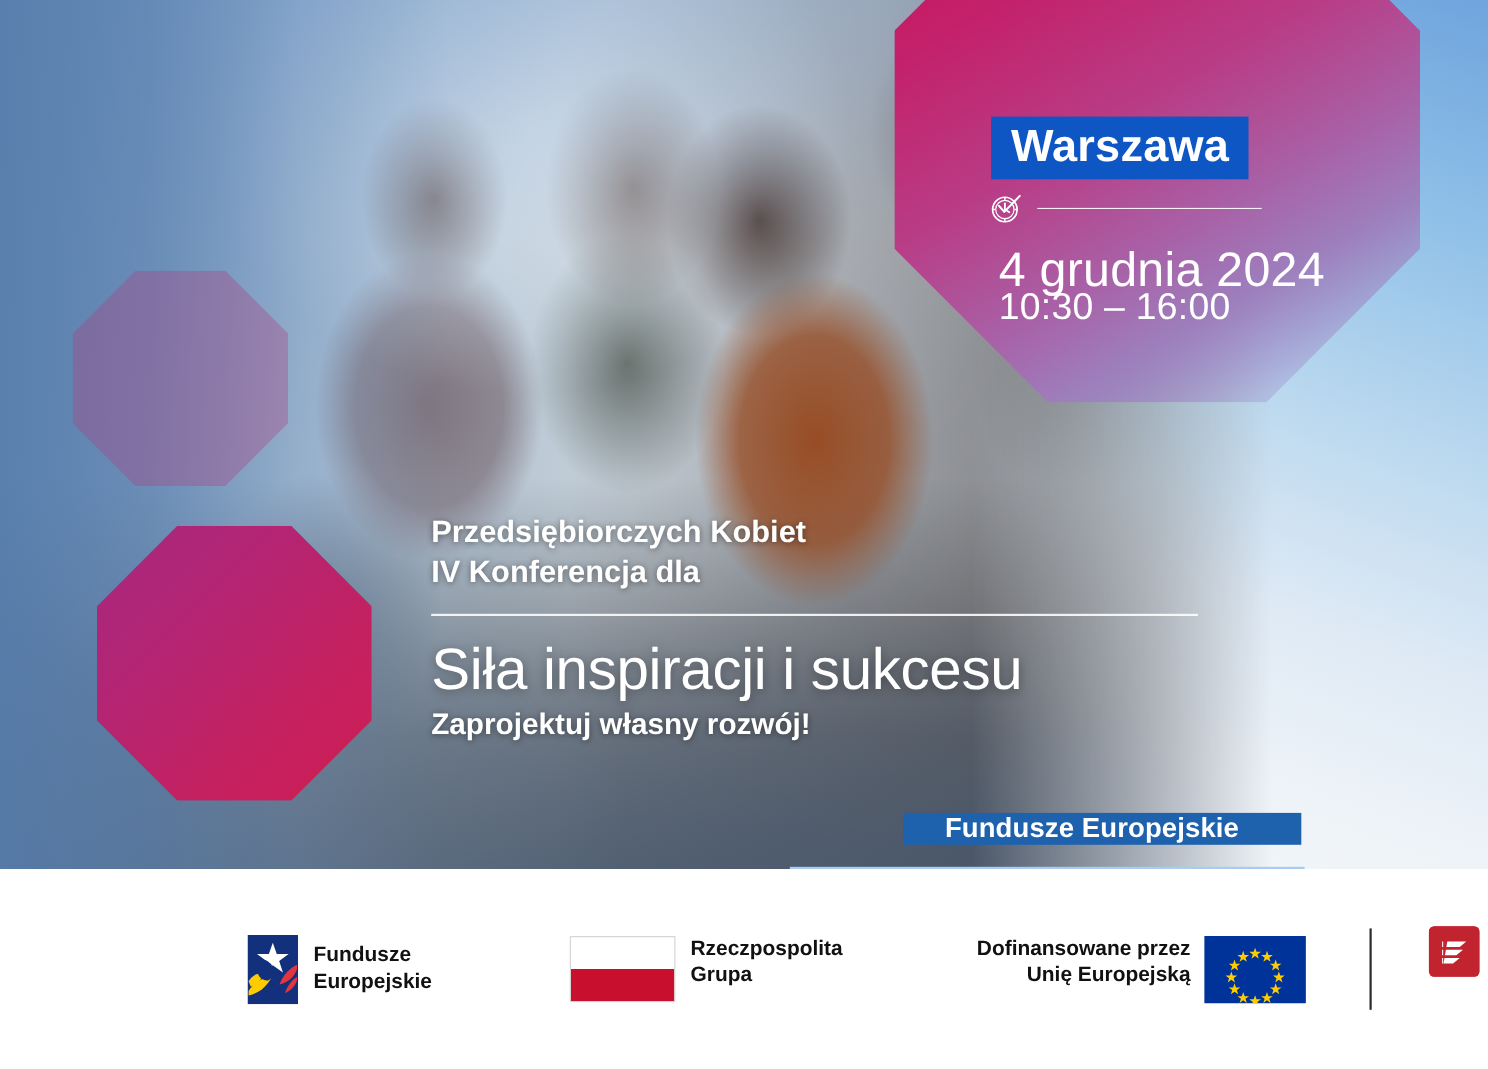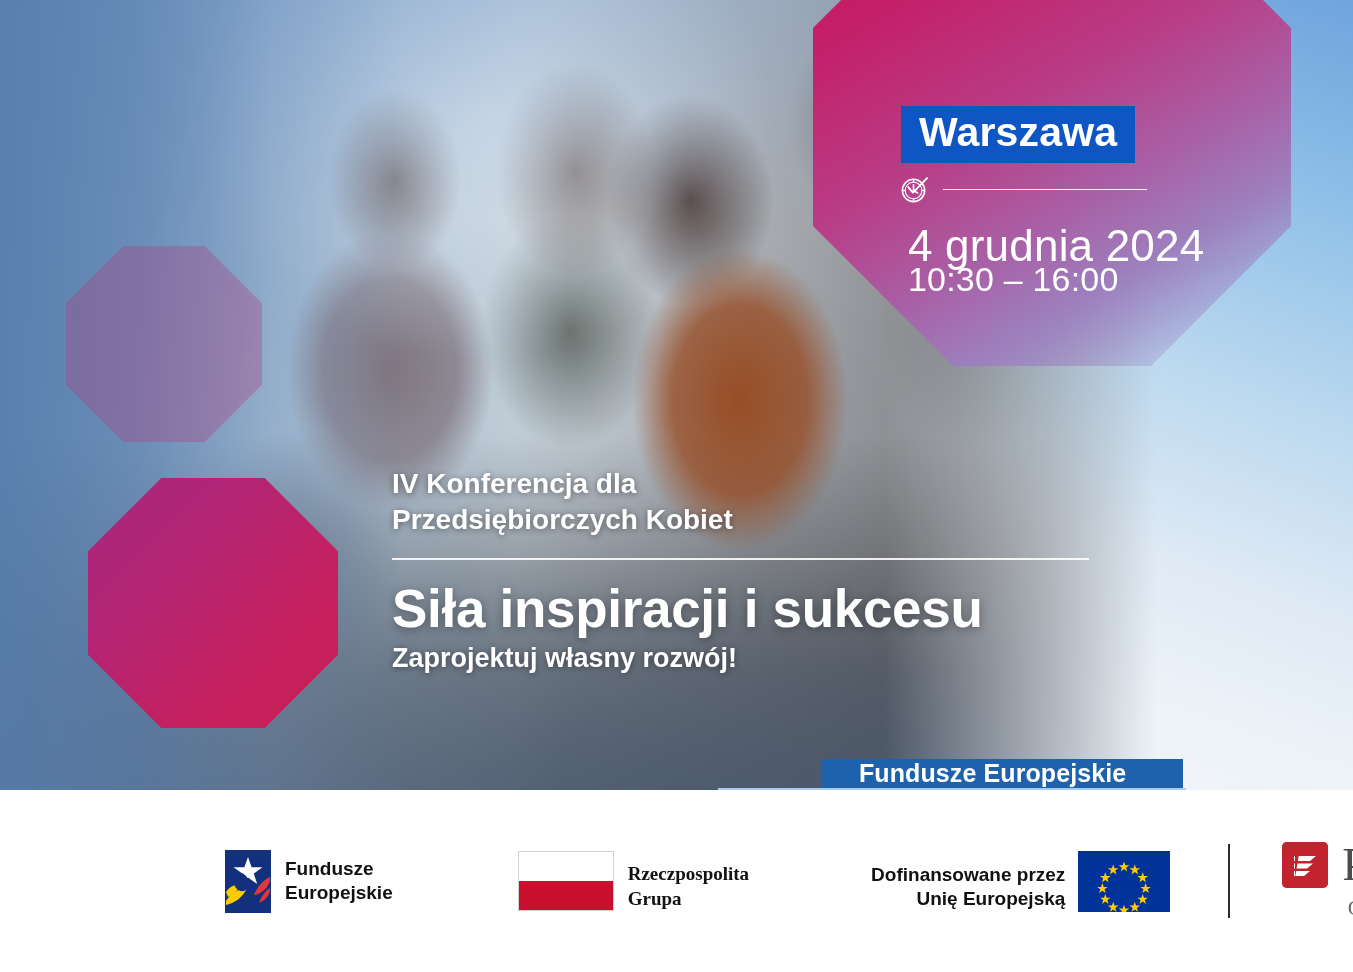--- a/index.html
+++ b/index.html
@@ -135,38 +135,38 @@
   .headline-block { position:absolute; left:392px; top:466px; width:710px; }
   .eyebrow {
     color:#ffffff; font-size:28px; font-weight:700; line-height:1.27;
     text-shadow:0 1px 6px rgba(0,0,0,.45);
   }
   .hr-white {
     width:697px; height:2px; background:rgba(255,255,255,.88);
     margin-top:21px;
   }
   .title-main {
-    color:#ffffff; font-size:53px; font-weight:700; line-height:1.14;
+    color:#ffffff; font-size:53px; font-weight:400; line-height:1.14;
     margin-top:19px; letter-spacing:-.3px;
     text-shadow:0 2px 10px rgba(0,0,0,.35);
   }
   .subtitle {
     color:#ffffff; font-size:27px; font-weight:700; line-height:1.25;
     margin-top:2px;
     text-shadow:0 1px 6px rgba(0,0,0,.45);
   }
 
   
   .fe-ribbon-shadow {
     position:absolute; left:718px; top:788px; width:468px; height:28px;
     background:#a9cdf0;
   }
   .fe-ribbon {
     position:absolute; left:713px; top:718px; width:470px; height:70px;
-    display:flex; align-items:flex-end;
+    display:flex; align-items:center;
   }
   .fe-mark {
     width:108px; background:#1b4f96; position:relative; overflow:hidden; flex:none;
   }
   .fe-mark svg { position:absolute; inset:0; width:100%; height:100%; }
   .fe-label {
     flex:1; background:#1e62ad; display:flex; align-items:center;
     padding-left:38px;
     color:#ffffff; font-size:25px; font-weight:700; letter-spacing:.1px;
   }
@@ -183,22 +183,22 @@
   .logo-fe-eu { display:flex; align-items:center; gap:14px;margin-left:40px; }
   .fe-eu-mark { width:46px; height:63px; flex:none; }
   .logo-text {
     font-size:19px; font-weight:700; color:#111111; line-height:1.28; white-space:nowrap;
   }
   .flag-pl {
     width:96px; height:60px; flex:none;
     border:1px solid #d2d2d2;
     background:linear-gradient(to bottom, #ffffff 0%, #ffffff 50%, #c8102e 50%, #c8102e 100%);
   }
-  .logo-rp { display:flex; align-items:flex-end; gap:14px; margin-left:125px;font-family:Liberation Serif, serif; }
-  .logo-eu { display:flex; align-items:flex-end; gap:13px; margin-left:122px; }
+  .logo-rp { display:flex; align-items:flex-start; gap:14px; margin-left:125px; }
+  .logo-eu { display:flex; align-items:flex-start; gap:13px; margin-left:122px; }
   .logo-eu .logo-text { text-align:right; }
   .flag-eu { width:92px; height:61px; flex:none; background:#003399; position:relative; }
   .flag-eu svg { position:absolute; inset:0; width:100%; height:100%; }
   .divider-v {
     width:2px; height:74px; background:#2b2b2b; margin-left:58px; margin-right:52px; flex:none;
   }
   .logo-parp { display:flex; flex-direction:column; align-items:center; }
   .parp-row { display:flex; align-items:center; gap:14px; }
   .parp-mark {
     width:46px; height:46px; background:#c1242f; border-radius:5px;
@@ -263,22 +263,22 @@
           <path d="M9.5 13.5 L14.4 19.2 L29 4.2" fill="none" stroke="#ffffff" stroke-width="1.9" stroke-linecap="round" stroke-linejoin="round"></path>
         </svg>
       </span>
       <span class="meta-rule"></span>
     </div>
 
     <div class="date-line">4 grudnia 2024</div>
     <div class="time-line">10:30 – 16:00</div>
 
     <div class="headline-block">
+      <div class="eyebrow">Przedsiębiorczych Kobiet</div>
       <div class="eyebrow">IV Konferencja dla</div>
-      <div class="eyebrow">Przedsiębiorczych Kobiet</div>
       <div class="hr-white"></div>
       <div class="title-main">Siła inspiracji i sukcesu</div>
       <div class="subtitle">Zaprojektuj własny rozwój!</div>
     </div>
 
     <div class="fe-ribbon">
       <div class="fe-mark">
         <svg viewBox="0 0 108 70" preserveAspectRatio="none" aria-hidden="true">
           <rect width="108" height="70" fill="#1b4f96"></rect>
           <ellipse cx="34" cy="22" rx="20" ry="13" transform="rotate(-18 34 22)" fill="#2a73bd"></ellipse>

